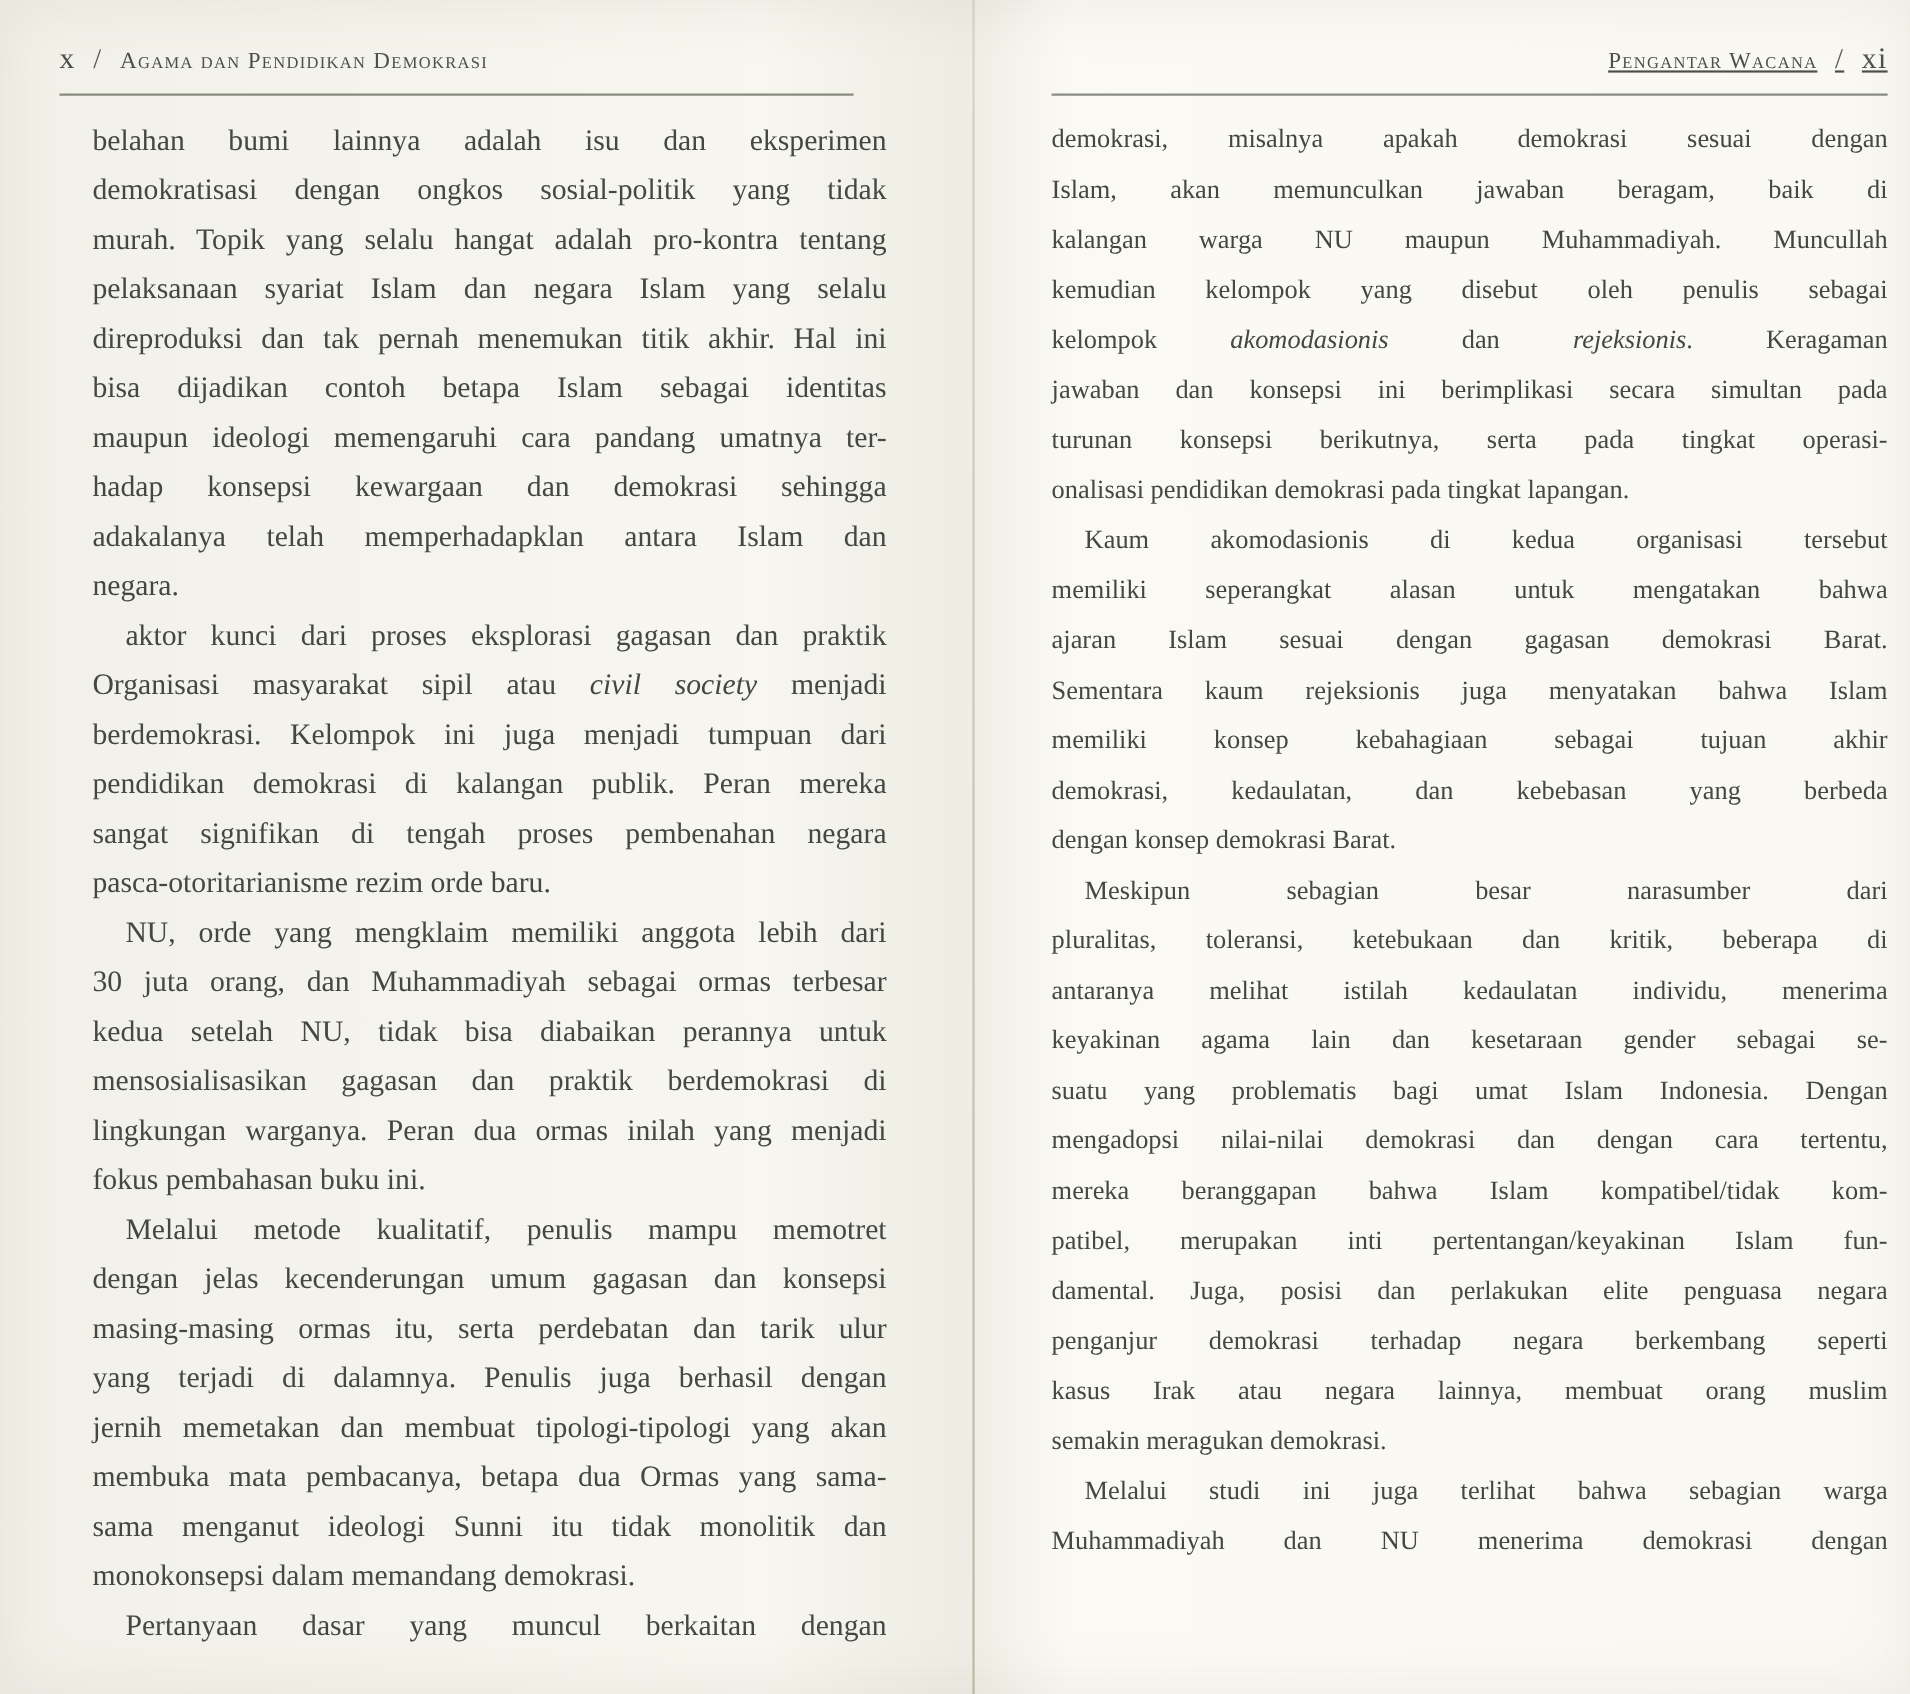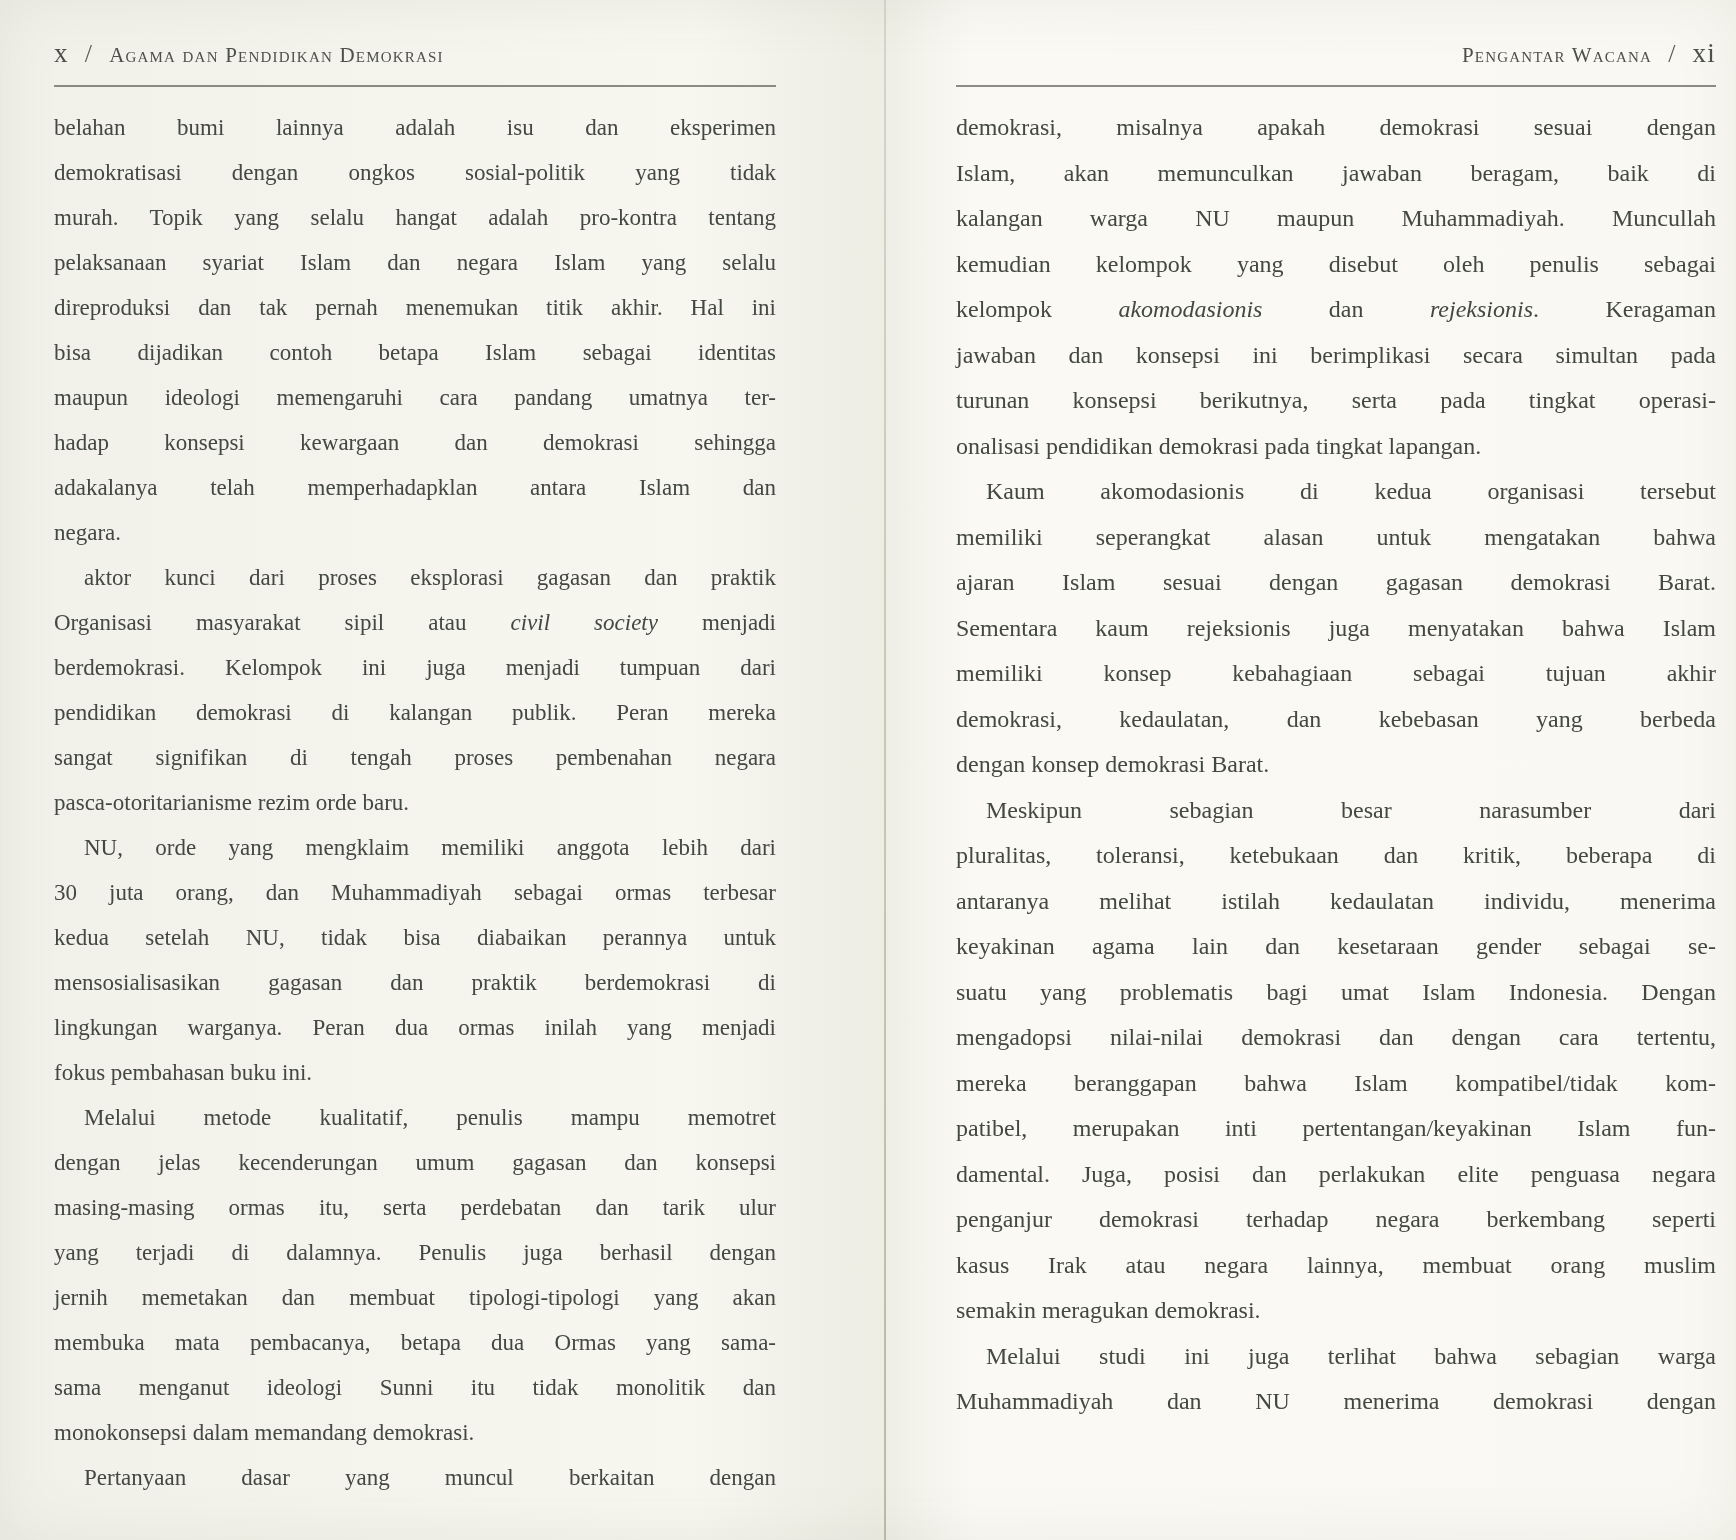--- a/index.html
+++ b/index.html
@@ -25,27 +25,27 @@
   .page.right { left:868px; width:868px; padding:24px 20px 0 88px; }
 
   .page-header {
     display:flex; align-items:baseline; gap:16px;
     padding:14px 0 16px;
     border-bottom:2px solid rgba(95,99,88,.72);
     font-variant:small-caps;
     letter-spacing:1.2px;
     color:#4c5049;
   }
-  .page.right .page-header { justify-content:flex-end; }
+  .page.right .page-header { justify-content:flex-end;text-decoration:underline; }
   .running-title { font-size:21px; }
   .pagenum { font-size:27px; font-variant:normal; }
   .sep { font-size:26px; color:#5a5e56; font-variant:normal; }
 
   .page-body { padding-top:18px; }
-  .page.left  .page-body { font-size:23px; line-height:45px;   width:722px; }
+  .page.left  .page-body { font-size:27px; line-height:45px;   width:722px;margin-left:30px; }
   .page.right .page-body { font-size:24px; line-height:45.5px; width:760px; }
 
   .line { text-align:justify; text-align-last:justify; }
   .line.last { text-align-last:left; }
   .para.indent .line:first-child { text-indent:30px; }
   .italic { font-style:italic; }
 </style>
 </head>
 <body>
 

